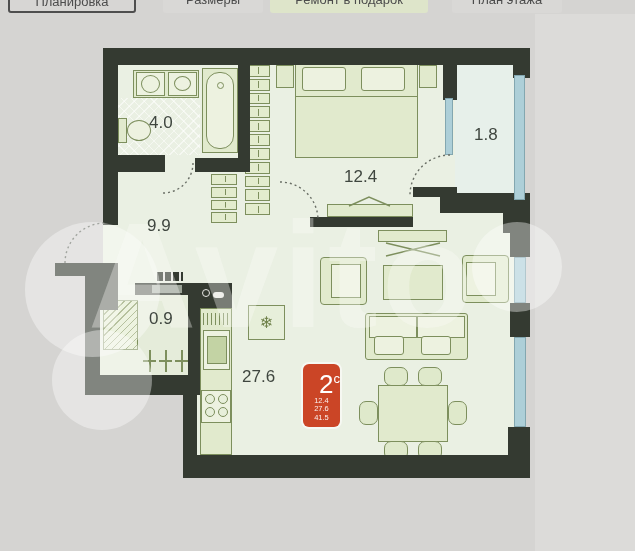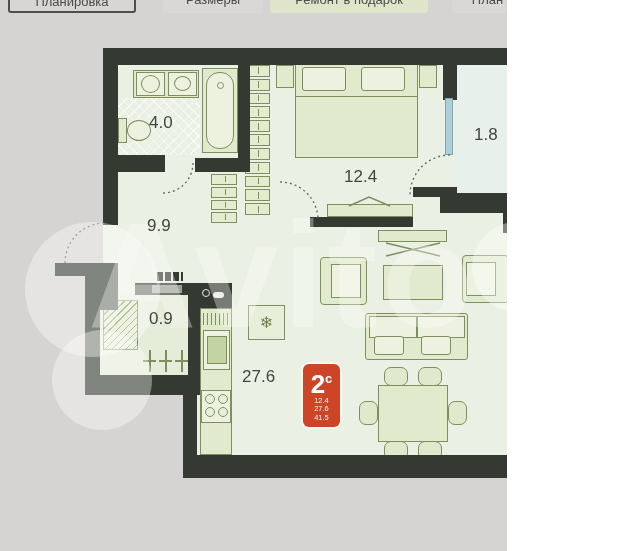--- a/index.html
+++ b/index.html
@@ -1,16 +1,16 @@
 <!DOCTYPE html>
 <html><head>
 <meta charset="utf-8">
 <style>
   html,body{margin:0;padding:0;}
-  #canvas{position:relative;width:507px;height:551px;overflow:hidden;
+  #canvas{position:relative;width:635px;height:551px;overflow:hidden;
           background:#d5d4d2;font-family:"Liberation Sans",sans-serif;}
   .abs{position:absolute;}
   .wall{position:absolute;background:#343a31;z-index:8;}
   .glass{position:absolute;background:#adcfd8;border:1px solid #83a7b0;box-sizing:border-box;z-index:9;}
   .fill{position:absolute;z-index:1;}
   .patch{position:absolute;background:#d5d4d2;z-index:2;}
   .furn{position:absolute;background:#e1eacd;border:1px solid #7d8f5d;box-sizing:border-box;z-index:5;}
   .furn-light{position:absolute;background:#edf2e0;border:1px solid #7d8f5d;box-sizing:border-box;z-index:6;}
   .tiles{position:absolute;z-index:3;
      background-image:repeating-linear-gradient(45deg,rgba(255,255,255,.55) 0 1px,transparent 1px 7px),
@@ -27,21 +27,21 @@
                 linear-gradient(#7d8f5d,#7d8f5d) center/2px 100% no-repeat;}
   .vent{position:absolute;background:#343a31 repeating-linear-gradient(90deg,transparent 0 6px,#e8e8e4 6px 8px);z-index:9;}
   .slide{position:absolute;background:#9aa296;z-index:9;}
   .burner{position:absolute;width:8px;height:8px;border:1px solid #7d8f5d;border-radius:50%;background:#e7efda;z-index:7;}
   .chair{position:absolute;background:#dfe9cb;border:1px solid #7d8f5d;border-radius:7px;box-sizing:border-box;z-index:5;}
   .wm-circle{position:absolute;border-radius:50%;background:rgba(255,255,255,.38);z-index:30;}
   .wm-text{position:absolute;font-size:150px;font-weight:bold;line-height:1;letter-spacing:4px;
      color:rgba(252,252,249,.34);z-index:30;pointer-events:none;}
   .badge{position:absolute;left:303px;top:364px;width:37px;height:63px;background:#cb4526;border-radius:6px;
      box-shadow:0 0 0 2px rgba(255,255,255,.55);z-index:45;padding-top:2px;box-sizing:border-box;}
-  .badge-type{font-size:26px;font-weight:bold;color:#fff;line-height:25px;text-align:center;}
+  .badge-type{font-size:26px;font-weight:normal;color:#fff;line-height:25px;text-align:right;}
   .badge-type sup{font-size:13px;}
   .badge-line{font-size:7.5px;line-height:8.5px;color:rgba(255,255,255,.92);text-align:center;}
   .tab{position:absolute;top:-14px;height:27px;line-height:27px;text-align:center;font-size:13px;
      color:#4c4c4c;z-index:60;border-radius:3px;box-sizing:border-box;}
   .tab-selected{border:2px solid #4e4e4e;background:#d7d6d4;}
   .tab-plain{background:#d9d8d6;}
   .tab-green{background:#dee5ca;}
   svg.lines{position:absolute;left:0;top:0;z-index:10;}
   .arc{fill:none;stroke:#6a6f66;stroke-width:1.4;stroke-dasharray:2 3;}
   .thin{fill:none;stroke:#7d8f5d;stroke-width:1.4;}

